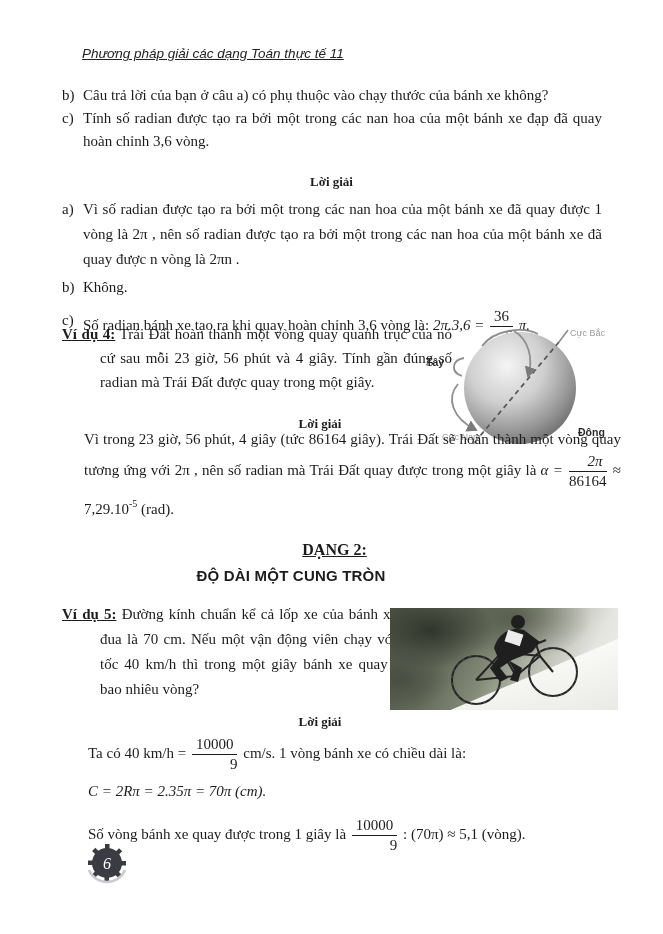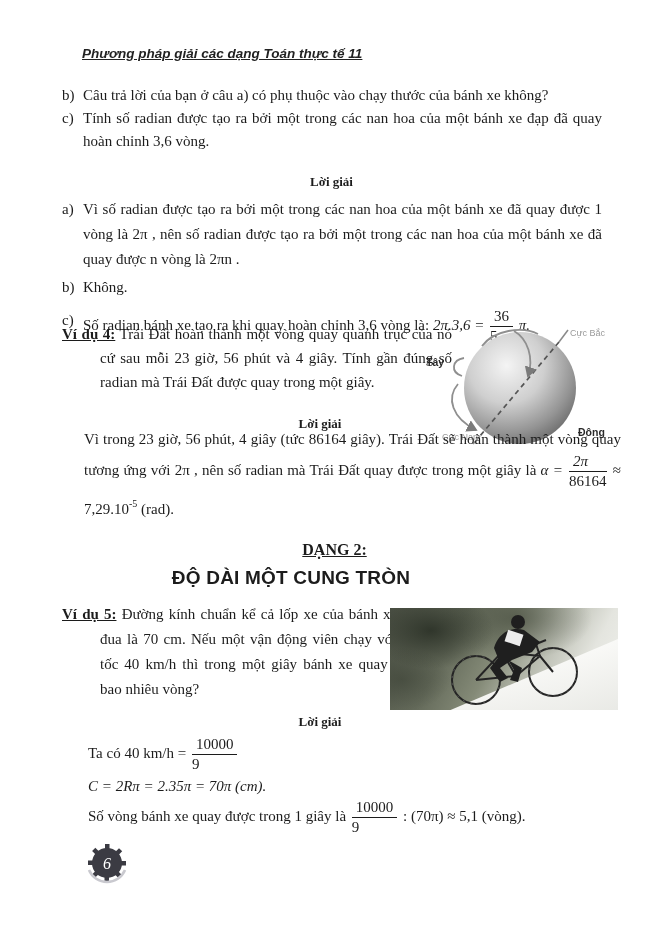--- a/index.html
+++ b/index.html
@@ -1,49 +1,49 @@
 <!DOCTYPE html>
 <html><head>
 <meta charset="utf-8">
 <style>
   html,body{margin:0;padding:0;background:#ffffff;}
   .page{position:relative;width:663px;height:934px;background:#ffffff;
         font-family:"Liberation Serif",serif;color:#1c1c1c;overflow:hidden;}
 
   .running-header{position:absolute;top:46px;left:82px;
-        font-family:"Liberation Sans",sans-serif;font-style:italic;font-weight:bold;
+        font-family:"Liberation Sans",sans-serif;font-style:italic;font-weight:normal;
         font-size:13.5px;text-decoration:underline;color:#222;}
 
   .block{position:absolute;font-size:15px;}
   .li{display:flex;align-items:flex-start;}
   .marker{flex:0 0 21px;}
   .itext{flex:1;text-align:justify;}
   .lh23 .itext, .lh23 .marker{line-height:23px;}
   .lh25 .itext, .lh25 .marker{line-height:25px;}
 
   .heading{position:absolute;left:0;width:663px;text-align:center;
         font-weight:bold;font-size:13px;}
   .heading.narrow{width:640px;}
 
   .mi{font-style:italic;}
-  .frac{display:inline-block;text-align:left;vertical-align:middle;
+  .frac{display:inline-block;text-align:right;vertical-align:middle;
         line-height:1.15;padding:0 2px;}
   .frac .num{display:block;border-bottom:1.3px solid #1c1c1c;padding:0 4px 1px;}
   .frac .den{display:block;padding-top:1px;}
   sup.exp{font-size:10px;position:relative;top:-1px;}
 
   .vd-par{position:absolute;font-size:15px;text-align:justify;
         padding-left:38px;text-indent:-38px;}
   .vd-label{font-weight:bold;text-decoration:underline;}
 
   .dang-title{position:absolute;left:3px;width:663px;text-align:center;
         font-weight:bold;font-size:16px;}
   .dang-title .u{text-decoration:underline;}
   .dang-sub{position:absolute;left:0;width:582px;text-align:center;
-        font-family:"Liberation Sans",sans-serif;font-weight:bold;font-size:19px;
+        font-family:"Liberation Sans",sans-serif;font-weight:bold;font-size:15px;
         letter-spacing:.2px;}
 
   .figure{position:absolute;}
   .photo{position:absolute;overflow:hidden;
         background:
           radial-gradient(90px 55px at 18% 22%, rgba(40,46,36,.85), rgba(40,46,36,0) 70%),
           radial-gradient(110px 60px at 55% 10%, rgba(70,76,62,.7), rgba(70,76,62,0) 70%),
           radial-gradient(70px 45px at 5% 70%, rgba(60,66,54,.6), rgba(60,66,54,0) 70%),
           linear-gradient(118deg, #4d5246 0%, #646a5a 28%, #848a77 46%, #b9bcb0 62%, #e4e5df 80%, #f2f3ef 100%);}
   .photo .road{position:absolute;width:320px;height:120px;left:40px;top:48px;
@@ -165,23 +165,24 @@
       <rect x="116" y="24" width="16" height="12" fill="#ececec" transform="rotate(18 124 30)"></rect>
     </svg>
   </div>
 
   <div class="heading narrow" style="top:714px;">Lời giải</div>
 
   <div class="block" style="top:736px;left:88px;width:522px;line-height:24px;">
     <div>
       <span>Ta có 40  km/h =</span>
       <span class="frac"><span class="num">10000</span><span class="den">9</span></span>
-    </div>
-    <div class="mi" style="">C = 2Rπ = 2.35π = 70π (cm).</div>
-    <div style="margin-top:1px;">
+      <span>cm/s. 1 vòng bánh xe có chiều dài là:</span>
+    </div>
+    <div class="mi" style="margin-top:5px;">C = 2Rπ = 2.35π = 70π (cm).</div>
+    <div style="margin-top:14px;">
       <span>Số vòng bánh xe quay được trong 1 giây là</span>
       <span class="frac"><span class="num">10000</span><span class="den">9</span></span>
       <span>: (70π) ≈ 5,1 (vòng).</span>
     </div>
   </div>
 
   <div class="badge" style="top:842px;left:83px;">
     <svg width="48" height="56" viewBox="0 0 48 56">
       <g fill="#3b3b43">
         <rect x="22" y="2" width="4.5" height="8" transform="rotate(0 24 21)"></rect>

